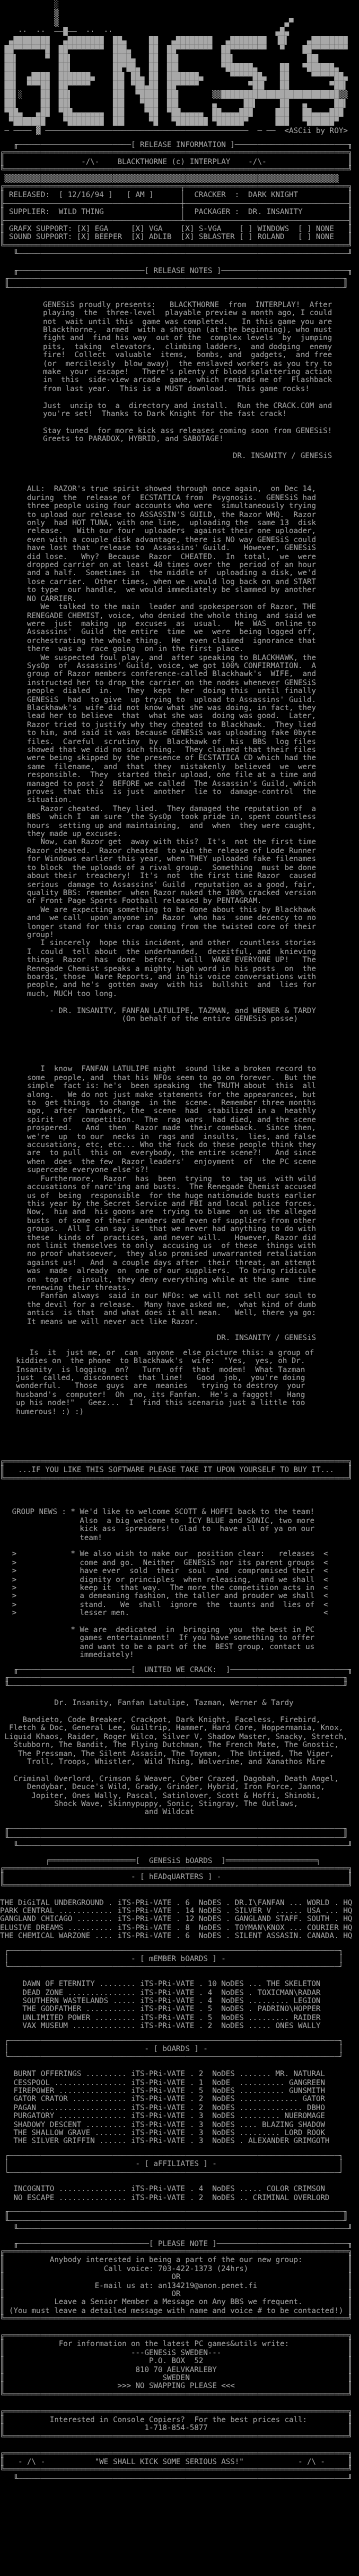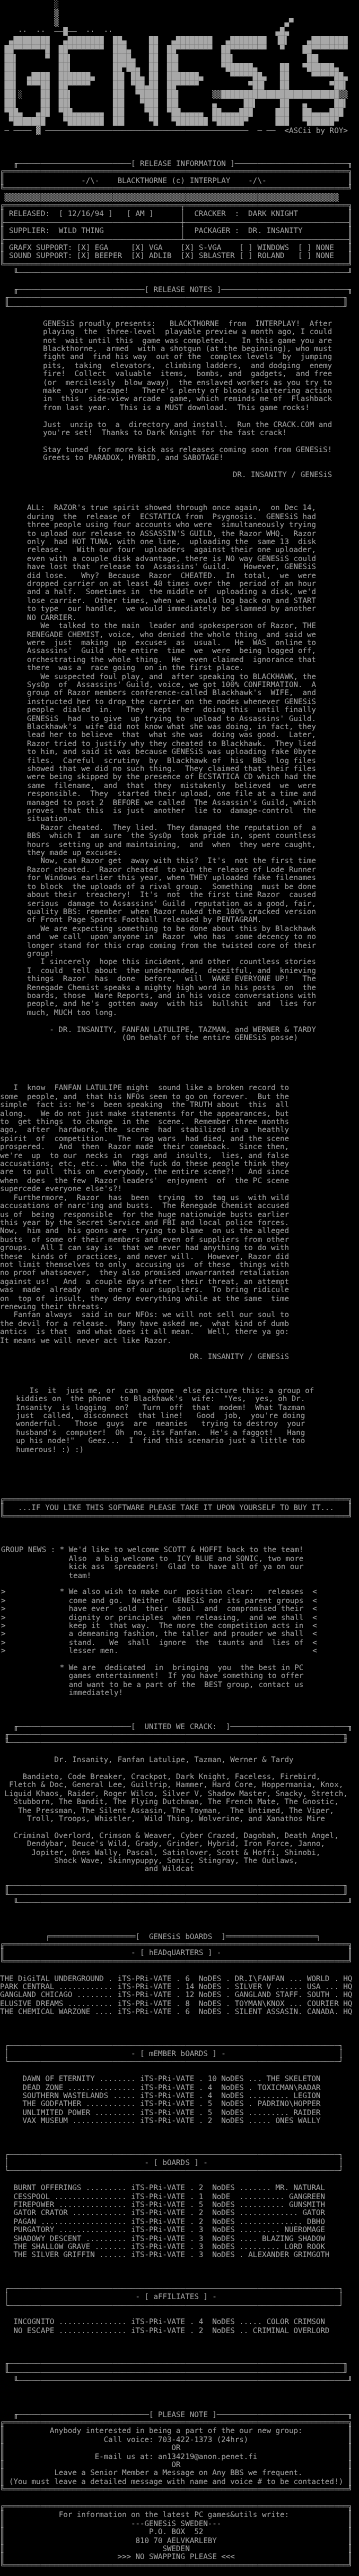--- a/index.html
+++ b/index.html
@@ -7,21 +7,21 @@
   pre{
     margin:0;
     font-family:"DejaVu Sans Mono", monospace;
     font-size:7.5px;
     line-height:8.4px;
     color:#a8a8a8;
     white-space:pre;
   }
   pre.logo{line-height:9px;}
   .g1{margin-top:8.4px}
-  .g2{margin-top:25px}
+  .g2{margin-top:6px}
   .g3{margin-top:25px}
   .g5{margin-top:42px}
 </style>
 </head>
 <body>
 
 <div>
 
   <pre class="logo">            ░
             ▒
@@ -136,21 +136,21 @@
 I  could  tell about  the underhanded,  deceitful, and  knieving
 things  Razor  has  done  before,  will  WAKE EVERYONE UP!   The
 Renegade Chemist speaks a mighty high word in his posts  on  the
 boards, those  Ware Reports, and in his voice conversations with
 people, and he's  gotten away  with his  bullshit  and  lies for
 much, MUCH too long.
 
      - DR. INSANITY, FANFAN LATULIPE, TAZMAN, and WERNER &amp; TARDY
                      (On behalf of the entire GENESiS posse)</pre>
 
-  <pre class="g5" style="">   I  know  FANFAN LATULIPE might  sound like a broken record to
+  <pre class="g5" style="padding-left:27px">   I  know  FANFAN LATULIPE might  sound like a broken record to
 some  people, and  that his NFOs seem to go on forever.  But the
 simple  fact is: he's  been speaking  the TRUTH about  this  all
 along.   We do not just make statements for the appearances, but
 to  get things  to change  in the  scene.  Remember three months
 ago,  after  hardwork, the  scene  had  stabilized in a  heathly
 spirit  of  competition.  The  rag wars  had died, and the scene
 prospered.   And  then  Razor made  their comeback.  Since then,
 we're  up  to our  necks in  rags and  insults,  lies, and false
 accusations, etc, etc... Who the fuck do these people think they
 are  to pull  this on  everybody, the entire scene?!   And since
@@ -183,21 +183,21 @@
 just  called,  disconnect  that line!   Good  job,  you're doing
 wonderful.   Those  guys  are  meanies   trying to destroy  your
 husband's  computer!  Oh  no, its Fanfan.  He's a faggot!   Hang
 up his node!"   Geez...  I  find this scenario just a little too
 humerous! :) :)</pre>
 
   <pre class="g5">╔════════════════════════════════════════════════════════════════════════════╗
 ║   ...IF YOU LIKE THIS SOFTWARE PLEASE TAKE IT UPON YOURSELF TO BUY IT...   ║
 ╚════════════════════════════════════════════════════════════════════════════╝</pre>
 
-  <pre class="g3" style="padding-left:1px">GROUP NEWS : * We'd like to welcome SCOTT &amp; HOFFI back to the team!
+  <pre class="g3" style="padding-left:12px">GROUP NEWS : * We'd like to welcome SCOTT &amp; HOFFI back to the team!
                Also  a big welcome to  ICY BLUE and SONIC, two more
                kick ass  spreaders!  Glad to  have all of ya on our
                team!
 
 &gt;            * We also wish to make our  position clear:   releases  &lt;
 &gt;              come and go.  Neither  GENESiS nor its parent groups  &lt;
 &gt;              have ever  sold  their  soul  and  compromised their  &lt;
 &gt;              dignity or principles  when releasing,  and we shall  &lt;
 &gt;              keep it  that way.  The more the competition acts in  &lt;
 &gt;              a demeaning fashion, the taller and prouder we shall  &lt;

